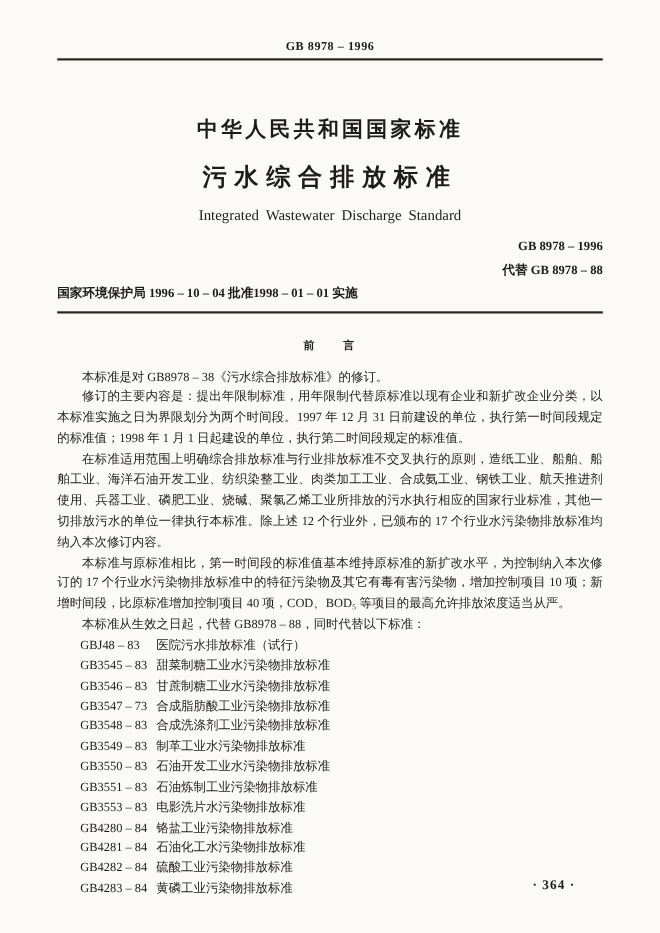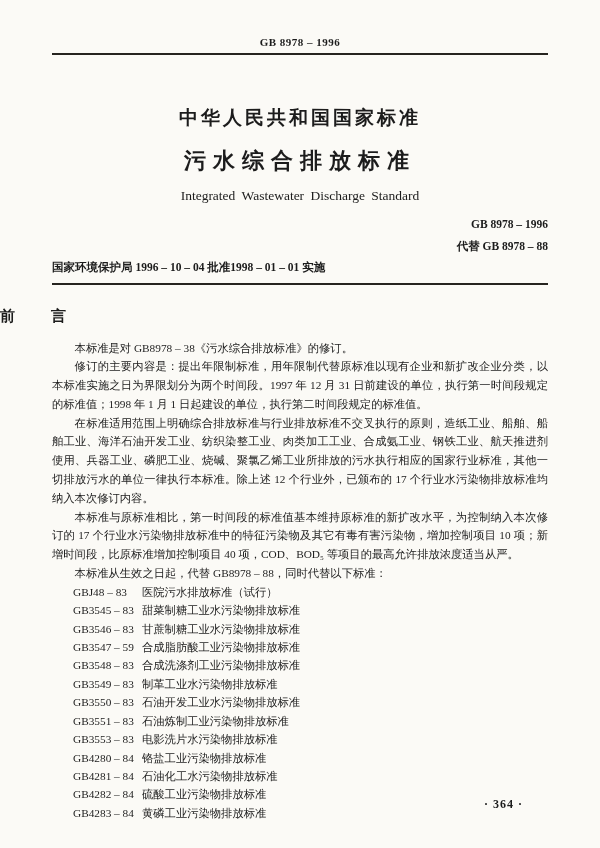--- a/index.html
+++ b/index.html
@@ -47,22 +47,22 @@
   .desig {
     margin: 10px 52px 0;
     font-size: 11.5px;
     font-weight: bold;
     line-height: 21.5px;
   }
   .desig .r { text-align: right; }
   .desig-row { display: flex; justify-content: flex-start; }
   .fw-heading {
     margin-top: 22px;
-    text-align: left;
-    font-size: 15px;
+    text-align: center;
+    font-size: 10px;
     font-weight: bold;
     letter-spacing: 2px;
     font-family: Liberation Mono, monospace;
   }
   .content {
     margin: 13px 52px 0;
     font-size: 11.3px;
     line-height: 18.8px;
     text-align: justify;
   }
@@ -132,21 +132,21 @@
         <span class="std-code">GB3545 – 83</span>
         <span class="std-name">甜菜制糖工业水污染物排放标准</span>
       </div>
 
       <div class="std-item">
         <span class="std-code">GB3546 – 83</span>
         <span class="std-name">甘蔗制糖工业水污染物排放标准</span>
       </div>
 
       <div class="std-item">
-        <span class="std-code">GB3547 – 59</span>
+        <span class="std-code">GB3547 – 73</span>
         <span class="std-name">合成脂肪酸工业污染物排放标准</span>
       </div>
 
       <div class="std-item">
         <span class="std-code">GB3548 – 83</span>
         <span class="std-name">合成洗涤剂工业污染物排放标准</span>
       </div>
 
       <div class="std-item">
         <span class="std-code">GB3549 – 83</span>

